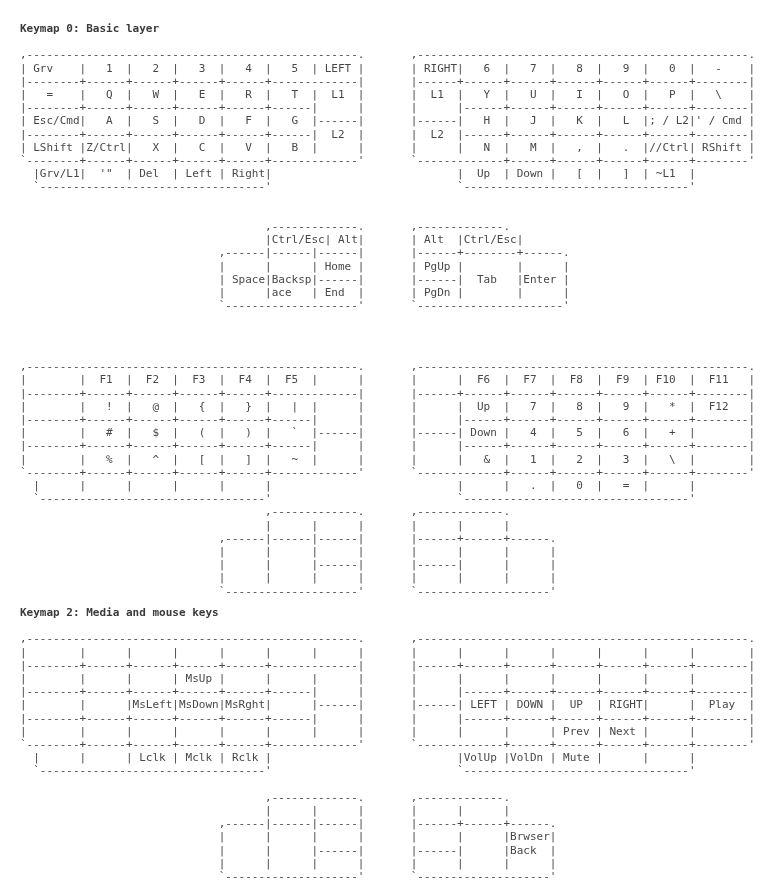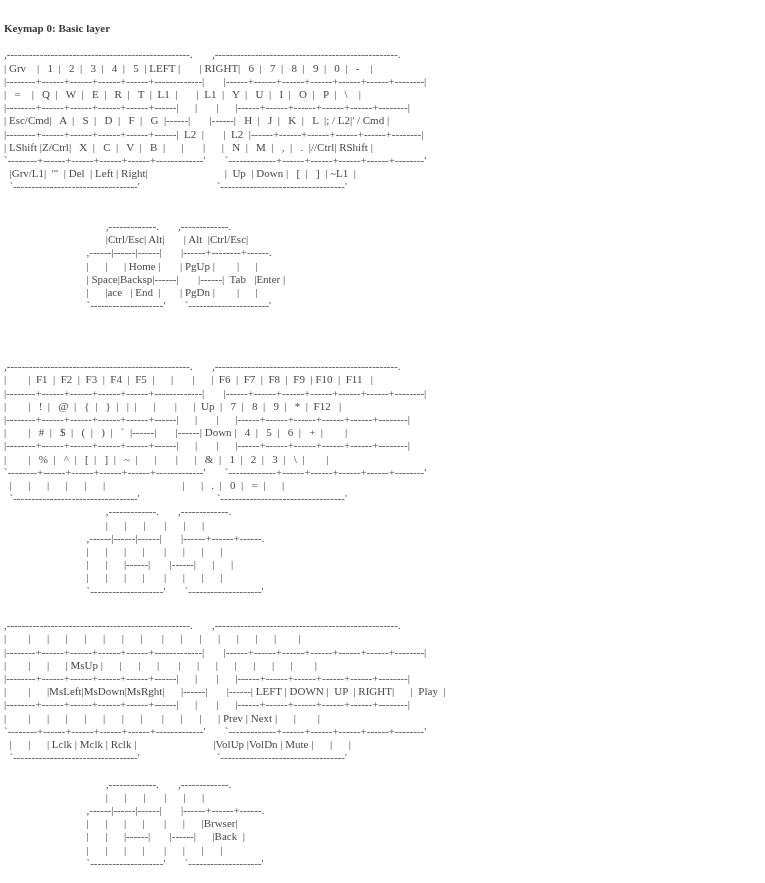--- a/index.html
+++ b/index.html
@@ -14,23 +14,22 @@
     overflow: hidden;
     font-family: "DejaVu Sans Mono", "Liberation Mono", monospace;
     color: #3d3d3d;
   }
   .doc {
     position: absolute;
     inset: 0;
   }
   .keymap-section {
     position: absolute;
-    left: 4px;
+    left: 20px;
     right: 0;
-    font-family: Liberation Serif, serif;
   }
   .keymap-title {
     font-size: 11px;
     line-height: 13.2px;
     white-space: pre;
     font-weight: bold;
     color: #3a3a3a;
   }
   pre.keymap-art {
     margin: 13.2px 0 0 0;
@@ -89,20 +88,21 @@
                                      ,-------------.       ,-------------.
                                      |      |      |       |      |      |
                               ,------|------|------|       |------+------+------.
                               |      |      |      |       |      |      |      |
                               |      |      |------|       |------|      |      |
                               |      |      |      |       |      |      |      |
                               `--------------------'       `--------------------'</pre>
   </section>
 
   <section class="keymap-section" id="keymap-2">
+    <div class="keymap-title">Keymap 2: Media and mouse keys</div>
     <pre class="keymap-art">,--------------------------------------------------.       ,--------------------------------------------------.
 |        |      |      |      |      |      |      |       |      |      |      |      |      |      |        |
 |--------+------+------+------+------+-------------|       |------+------+------+------+------+------+--------|
 |        |      |      | MsUp |      |      |      |       |      |      |      |      |      |      |        |
 |--------+------+------+------+------+------|      |       |      |------+------+------+------+------+--------|
 |        |      |MsLeft|MsDown|MsRght|      |------|       |------| LEFT | DOWN |  UP  | RIGHT|      |  Play  |
 |--------+------+------+------+------+------|      |       |      |------+------+------+------+------+--------|
 |        |      |      |      |      |      |      |       |      |      |      | Prev | Next |      |        |
 `--------+------+------+------+------+-------------'       `-------------+------+------+------+------+--------'
   |      |      | Lclk | Mclk | Rclk |                            |VolUp |VolDn | Mute |      |      |

